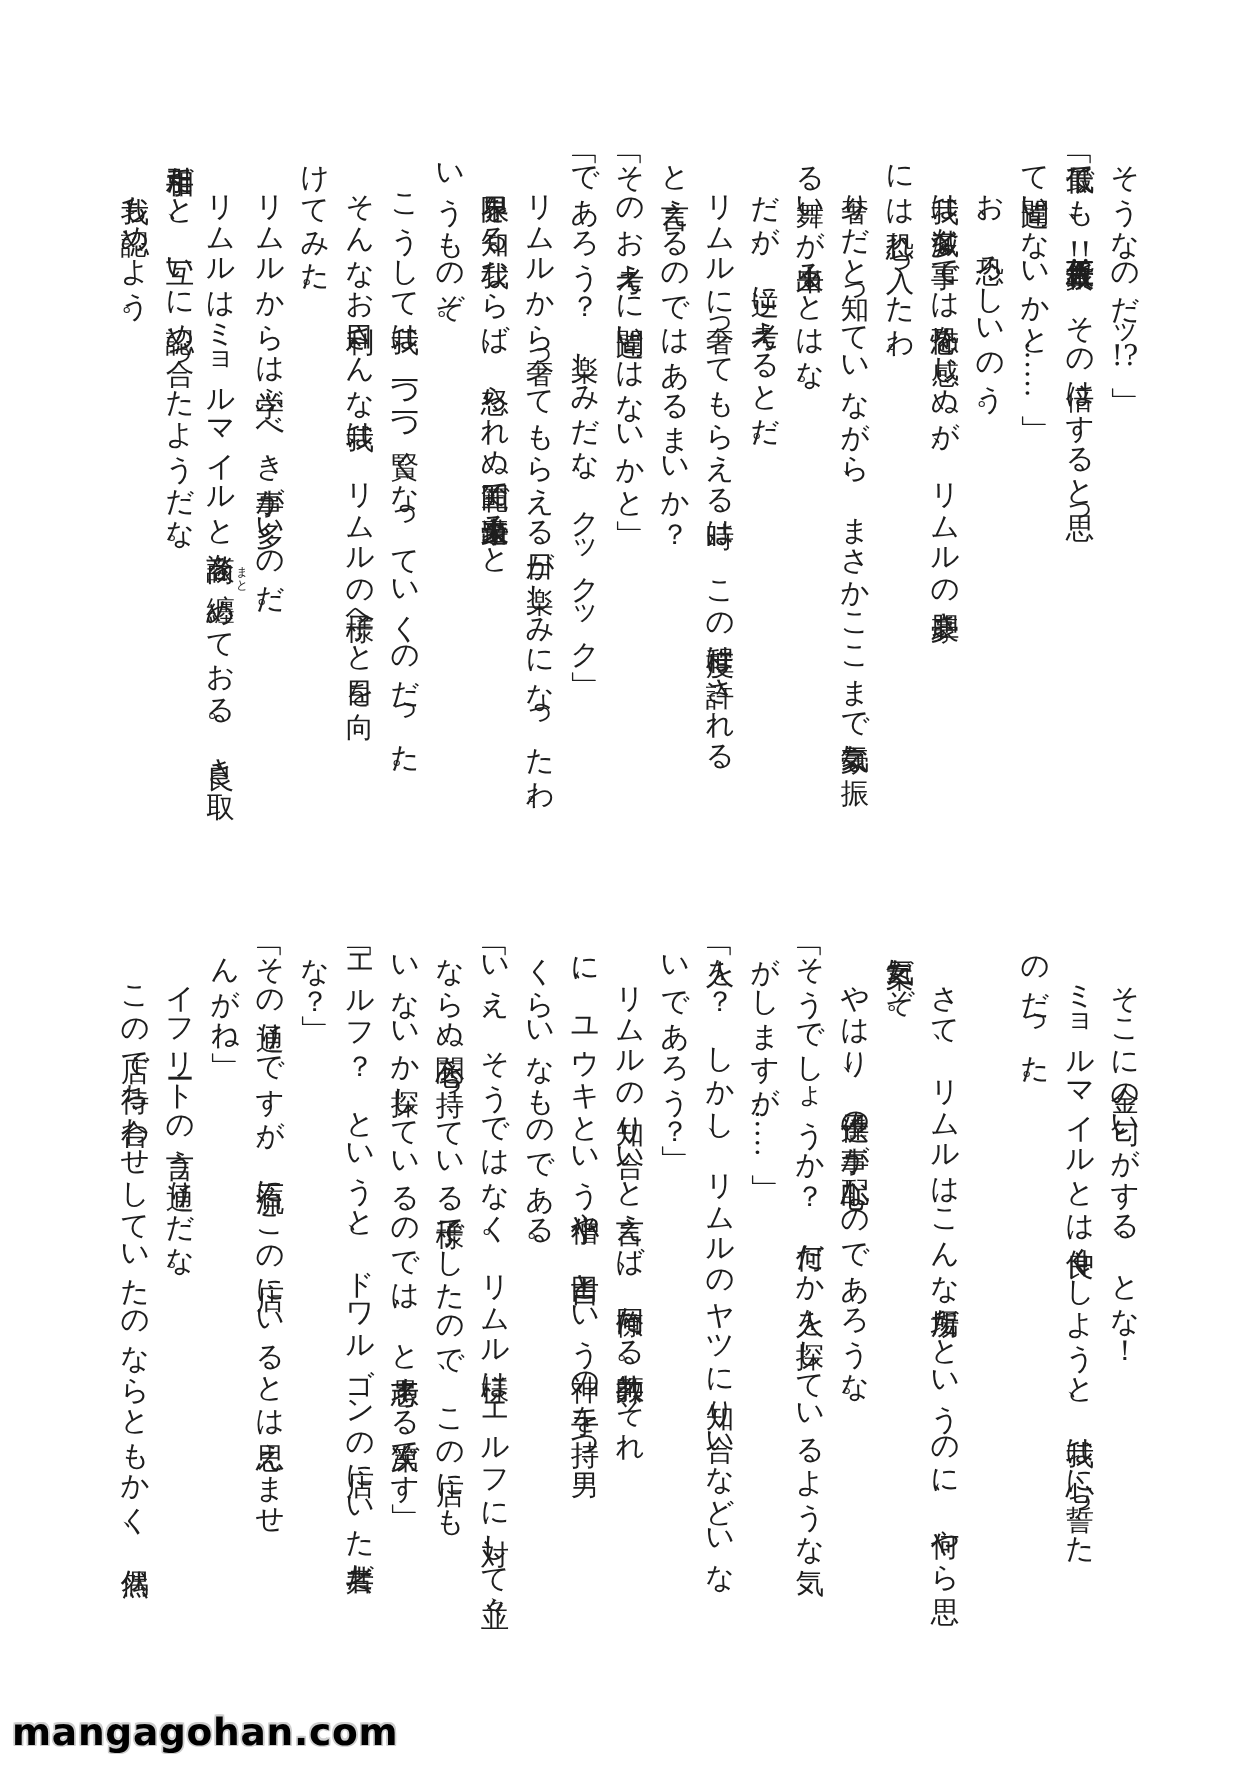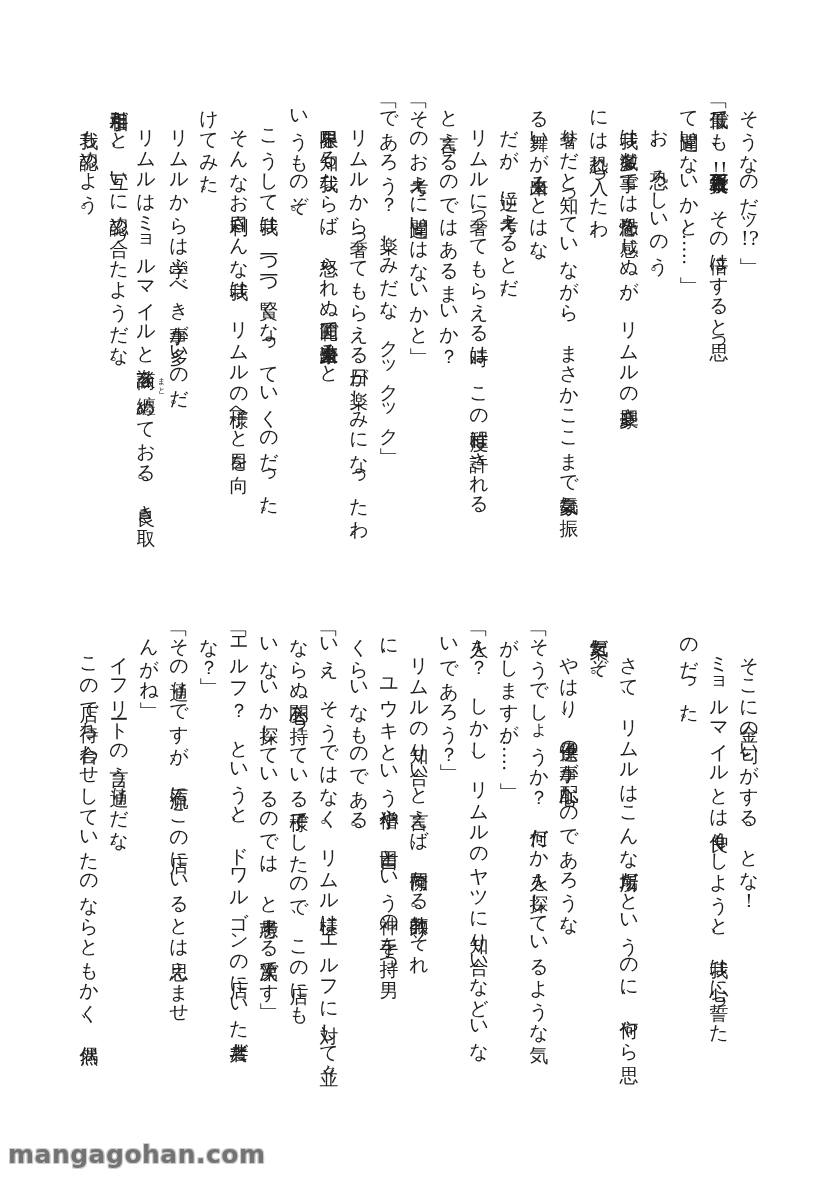--- a/index.html
+++ b/index.html
@@ -35,21 +35,21 @@
     .tcy { text-combine-upright: all; -webkit-text-combine: horizontal; }
     ruby { ruby-position: over; }
     rt { font-size: 8px; line-height: 1; }
     .watermark {
       position: absolute;
       left: 8px;
       top: 1140px;
       font-family: "DejaVu Sans", "Liberation Sans", sans-serif;
       font-weight: bold;
       font-size: 25px;
-      color: #737373;
+      color: #000000;
       letter-spacing: 0.5px;
       text-shadow:
         1px 0 0 var(--wm), -1px 0 0 var(--wm),
         0 1px 0 var(--wm), 0 -1px 0 var(--wm),
         1px 1px 0 var(--wm), -1px -1px 0 var(--wm),
         1px -1px 0 var(--wm), -1px 1px 0 var(--wm);
     }
   </style>
 </head>
 <body>

